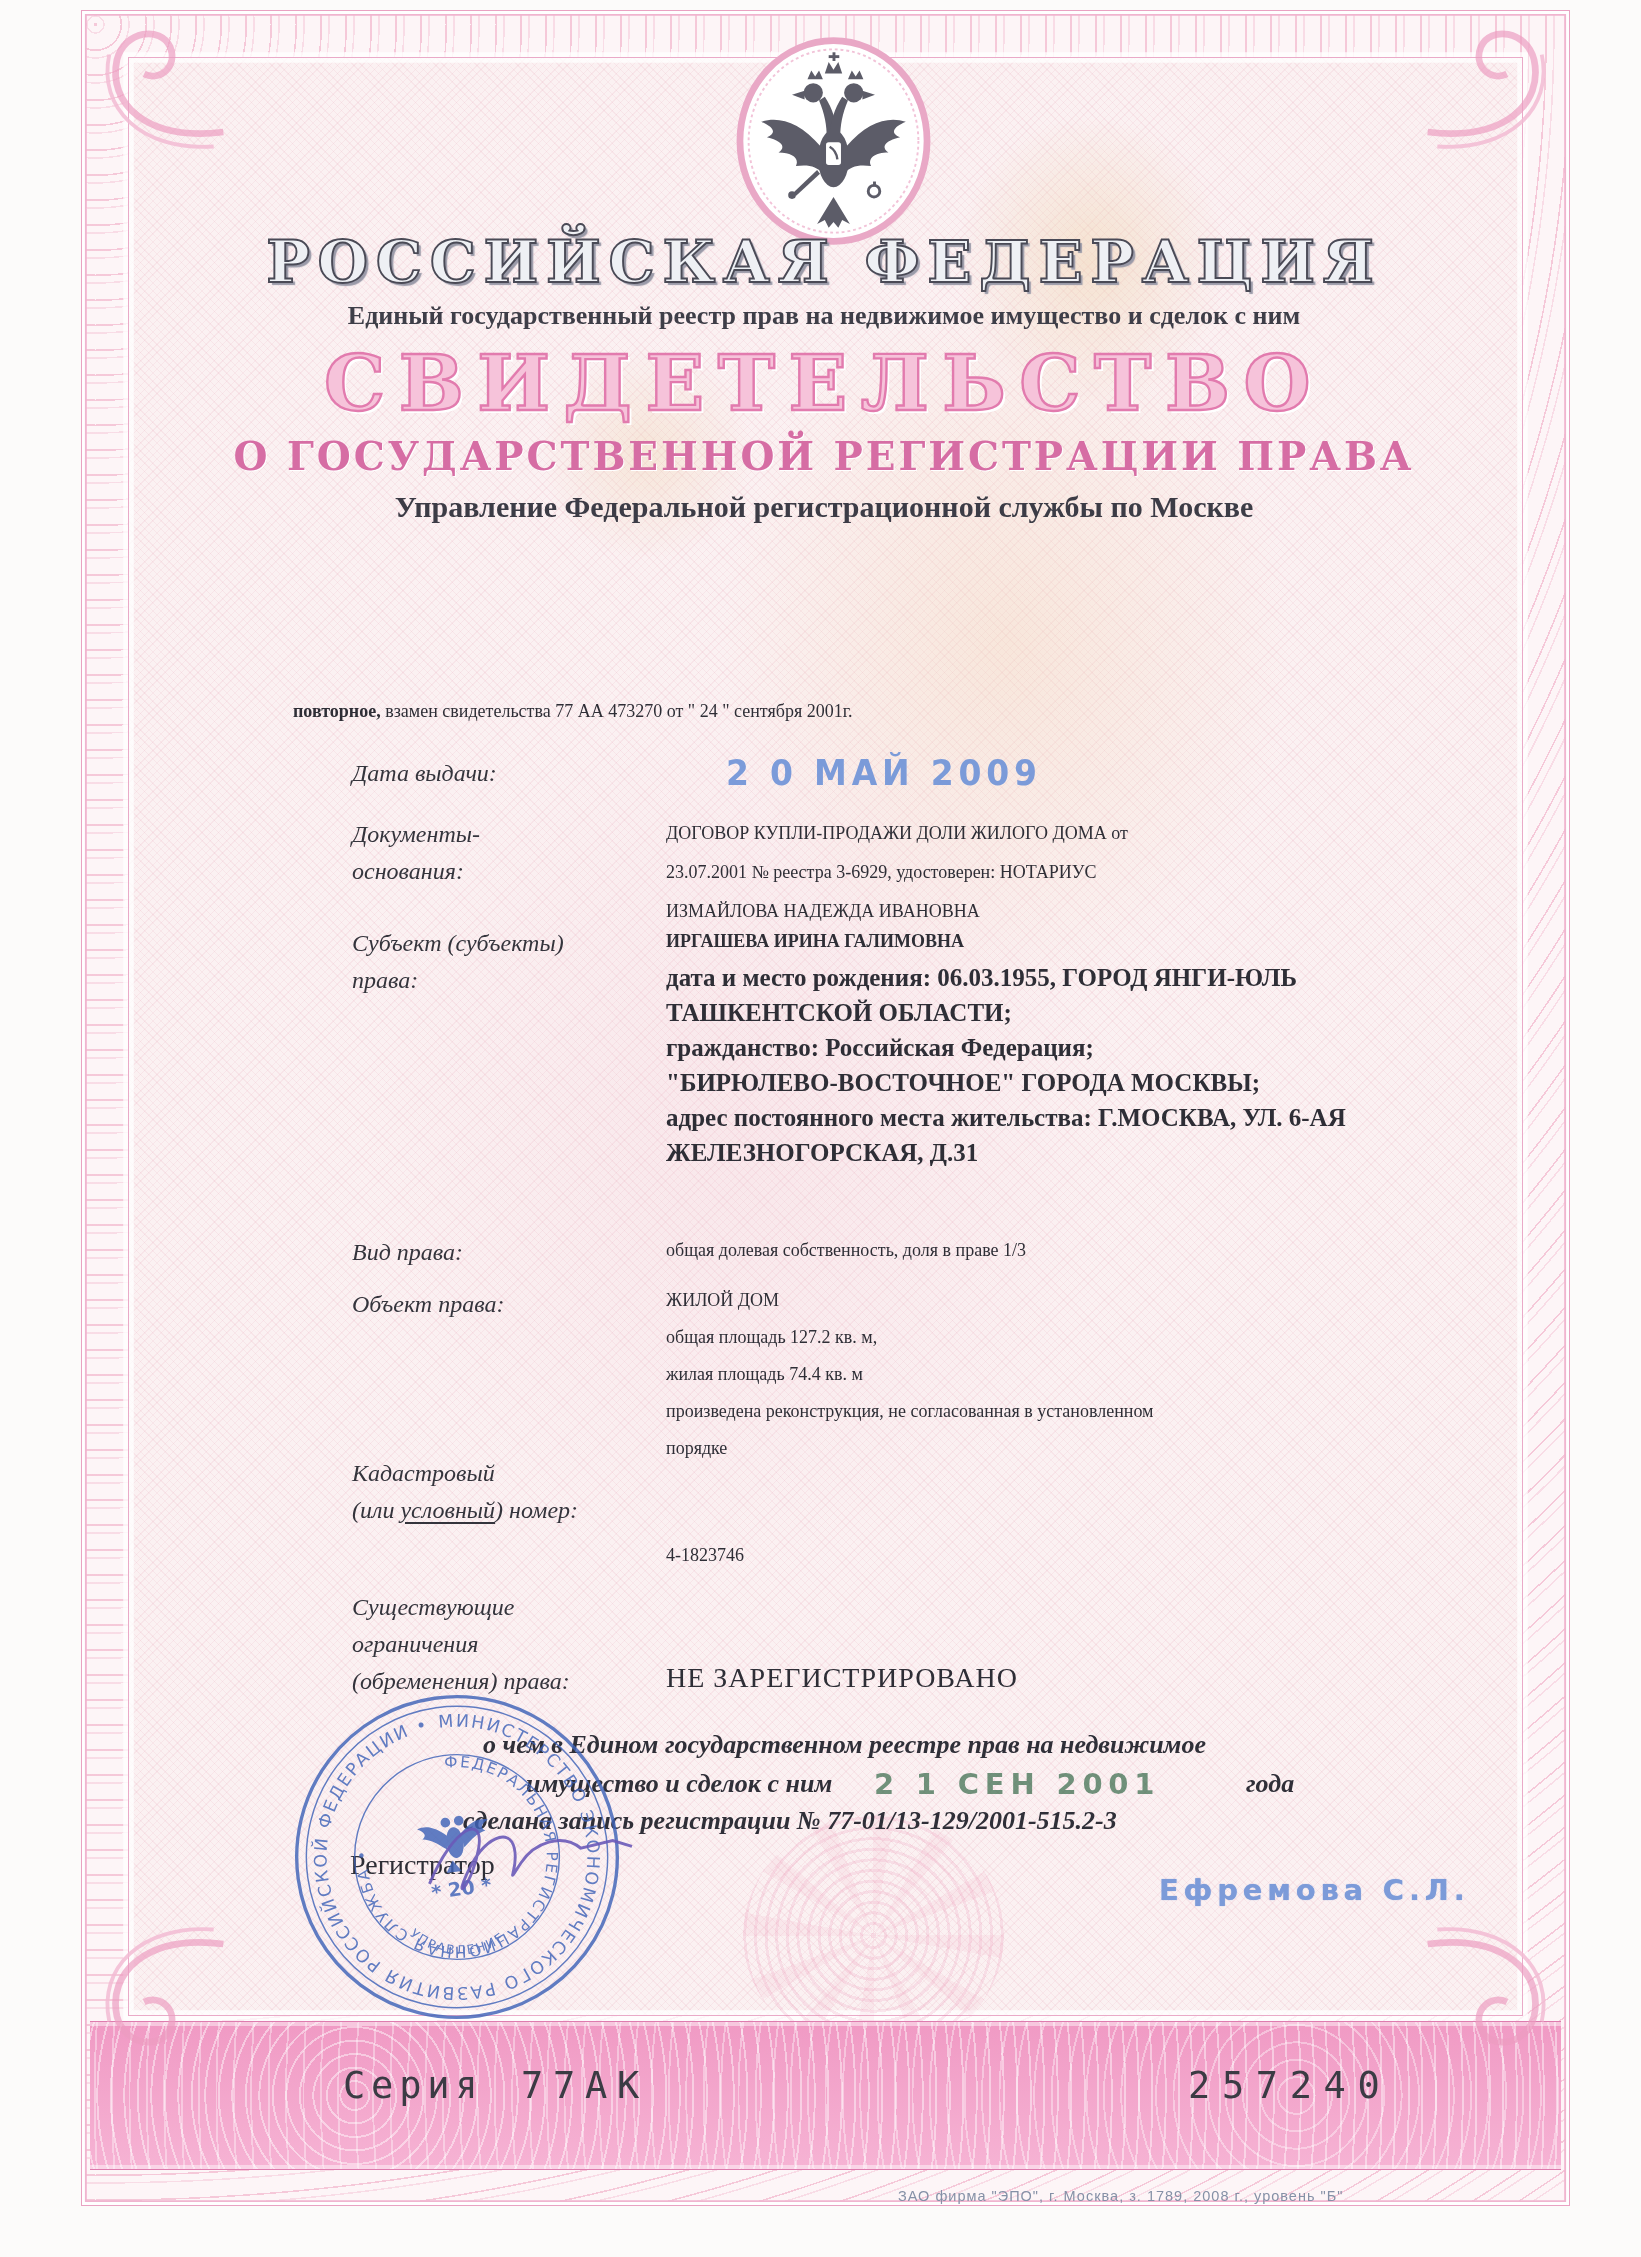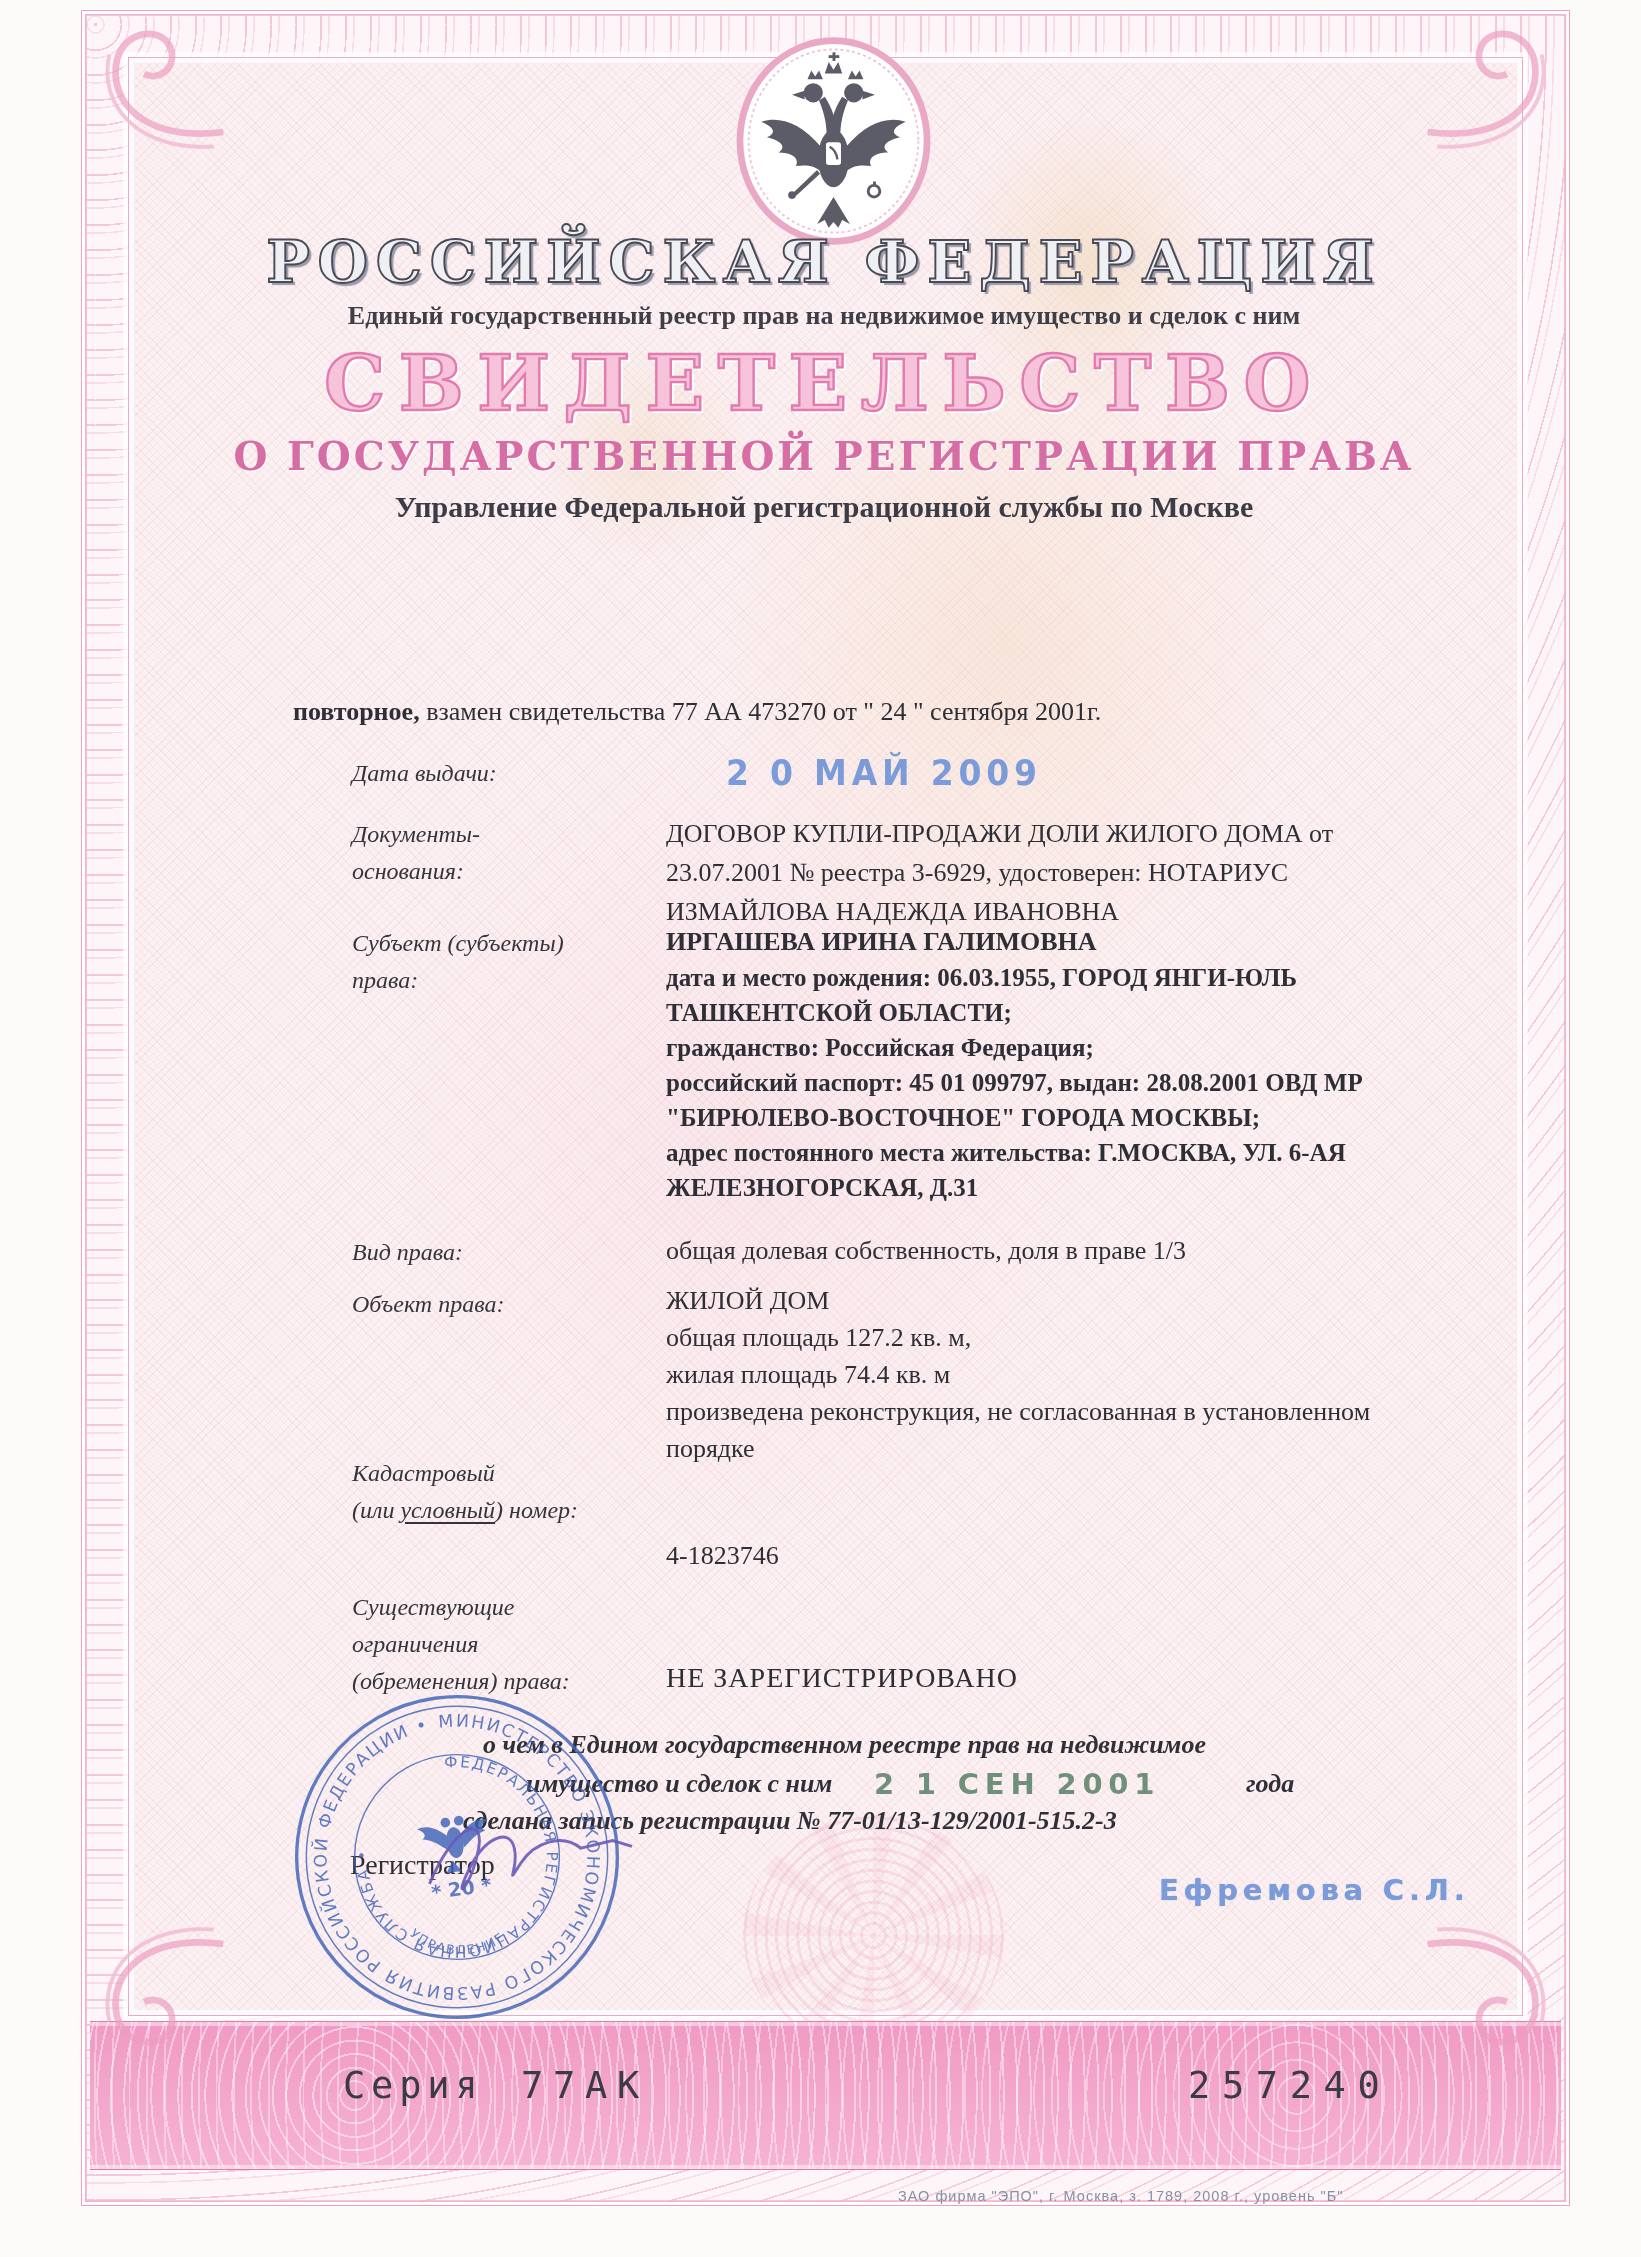--- a/index.html
+++ b/index.html
@@ -46,21 +46,21 @@
   .hdr-center{left:127px;width:1394px;text-align:center;}
   .t-country{font-family:"DejaVu Serif",serif;font-size:58px;font-weight:700;letter-spacing:7.7px;
         color:#eef0f4;-webkit-text-stroke:1.9px #4a4a56;text-shadow:2.9px 2.9px 1px #9a9aa8;}
   .t-registry{font-size:26px;font-weight:700;color:#3e3e48;}
   .t-svid{font-family:"DejaVu Serif",serif;font-size:77px;font-weight:700;letter-spacing:13.5px;
         color:#f6c3da;-webkit-text-stroke:2.4px #e27bae;text-shadow:2.9px 2.9px 0 #ffffff;}
   .t-ogos{font-family:"DejaVu Serif",serif;font-size:39px;font-weight:700;letter-spacing:2.9px;
         color:#d66da4;text-shadow:1px 1px 0 #fff;}
   .t-upr{font-size:30px;font-weight:700;color:#3c3c46;}
   .lbl{font-style:italic;font-size:24px;color:#34343c;line-height:37px;}
-  .val{font-size:26px;color:#2e2e36;line-height:37px;}
+  .val{font-size:18px;color:#2e2e36;line-height:37px;}
   .val-b{font-weight:700;}
   .u{text-decoration:underline;text-underline-offset:3.9px;}
   .stamp-date{font-family:"DejaVu Sans",sans-serif;font-weight:700;color:#6e93d8;opacity:.9;
         letter-spacing:4.8px;font-size:33px;transform:scaleY(1.05);}
   .stamp-date2{font-family:"DejaVu Sans",sans-serif;font-weight:700;color:#14532d;opacity:.6;
         letter-spacing:5.8px;font-size:29px;}
   .stamp-name{font-family:"DejaVu Sans",sans-serif;font-weight:700;color:#6b90d6;opacity:.88;
         letter-spacing:4.8px;font-size:29px;text-shadow:0 0 1px #6b90d6;}
   .note-it{font-style:italic;font-weight:600;font-size:26px;color:#2f2f38;text-align:right;}
   .mono{font-family:"DejaVu Sans Mono",monospace;color:#3b3b44;}
@@ -154,21 +154,20 @@
 
     <div class="abs lbl" style="left:352px;top:925px;">
       <span style="display:block">Субъект (субъекты)</span>
       <span style="display:block">права:</span>
     </div>
     <div class="abs val val-b" style="left:666px;top:923px;width:772px;">ИРГАШЕВА ИРИНА ГАЛИМОВНА</div>
     <div class="abs val val-b" style="left:666px;top:960px;width:772px;line-height:35px;font-size:25px;">
       <span style="display:block">дата и место рождения: 06.03.1955, ГОРОД ЯНГИ-ЮЛЬ</span>
       <span style="display:block">ТАШКЕНТСКОЙ ОБЛАСТИ;</span>
       <span style="display:block">гражданство: Российская Федерация;</span>
-      <span style="display:block">российский паспорт: 45 01 099797, выдан: 28.08.2001 ОВД МР</span>
       <span style="display:block">"БИРЮЛЕВО-ВОСТОЧНОЕ" ГОРОДА МОСКВЫ;</span>
       <span style="display:block">адрес постоянного места жительства: Г.МОСКВА, УЛ. 6-АЯ</span>
       <span style="display:block">ЖЕЛЕЗНОГОРСКАЯ, Д.31</span>
     </div>
 
     <div class="abs lbl" style="left:352px;top:1234px;">Вид права:</div>
     <div class="abs val" style="left:666px;top:1232px;width:772px;">общая долевая собственность, доля в праве 1/3</div>
 
     <div class="abs lbl" style="left:352px;top:1286px;">Объект права:</div>
     <div class="abs val" style="left:666px;top:1282px;width:782px;line-height:37px;">

